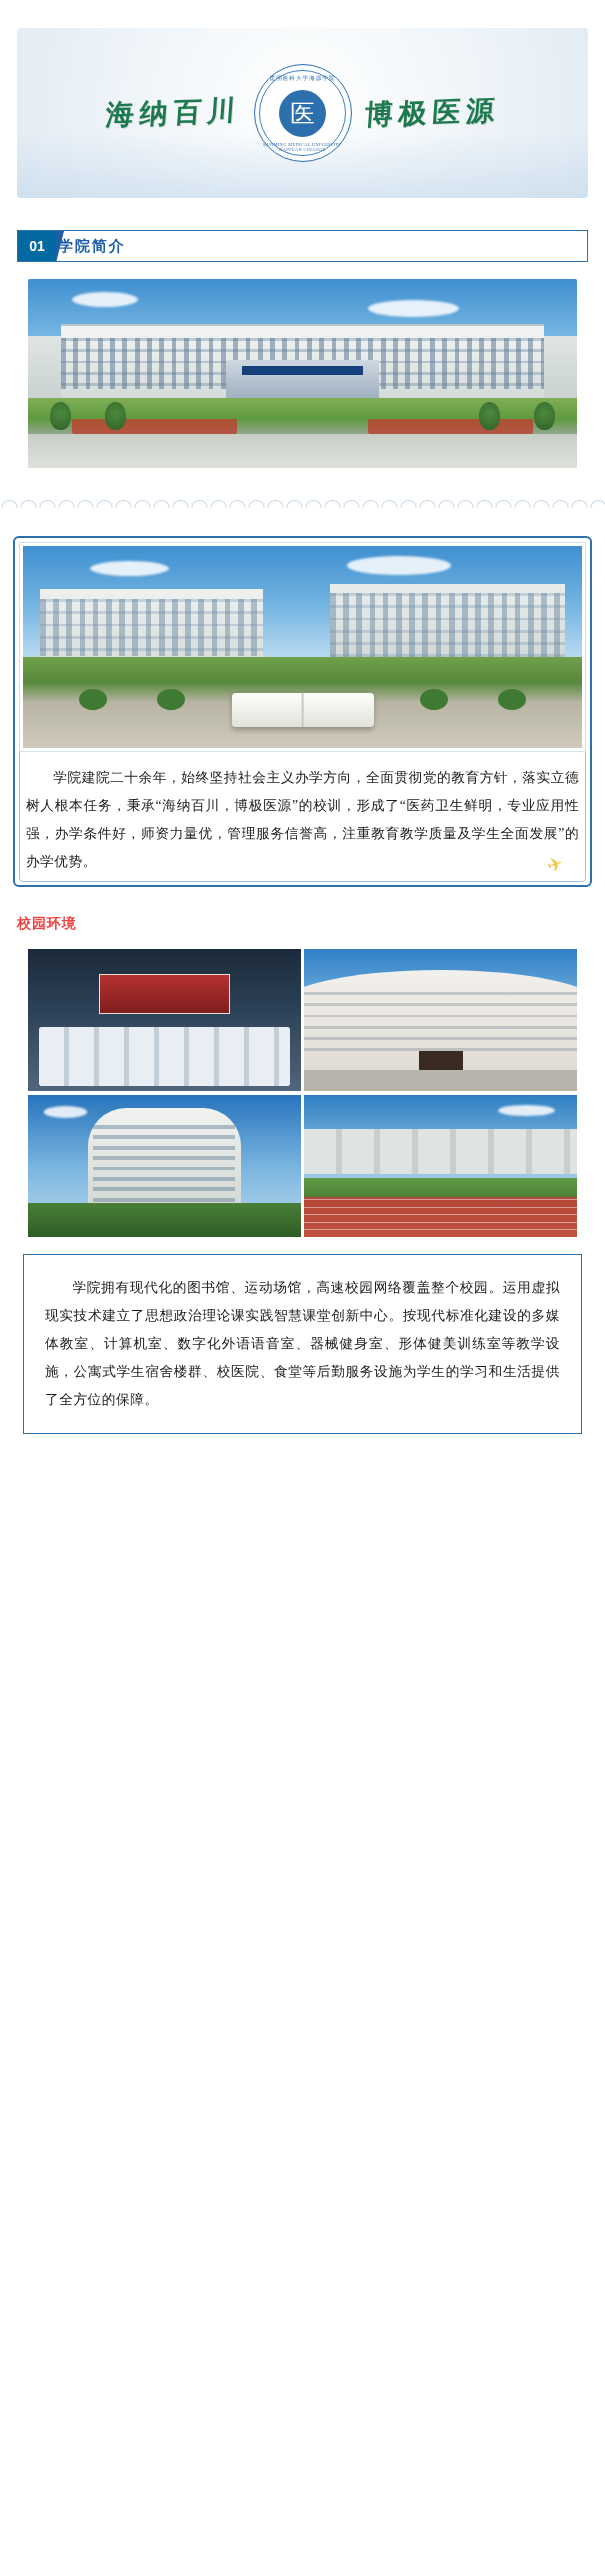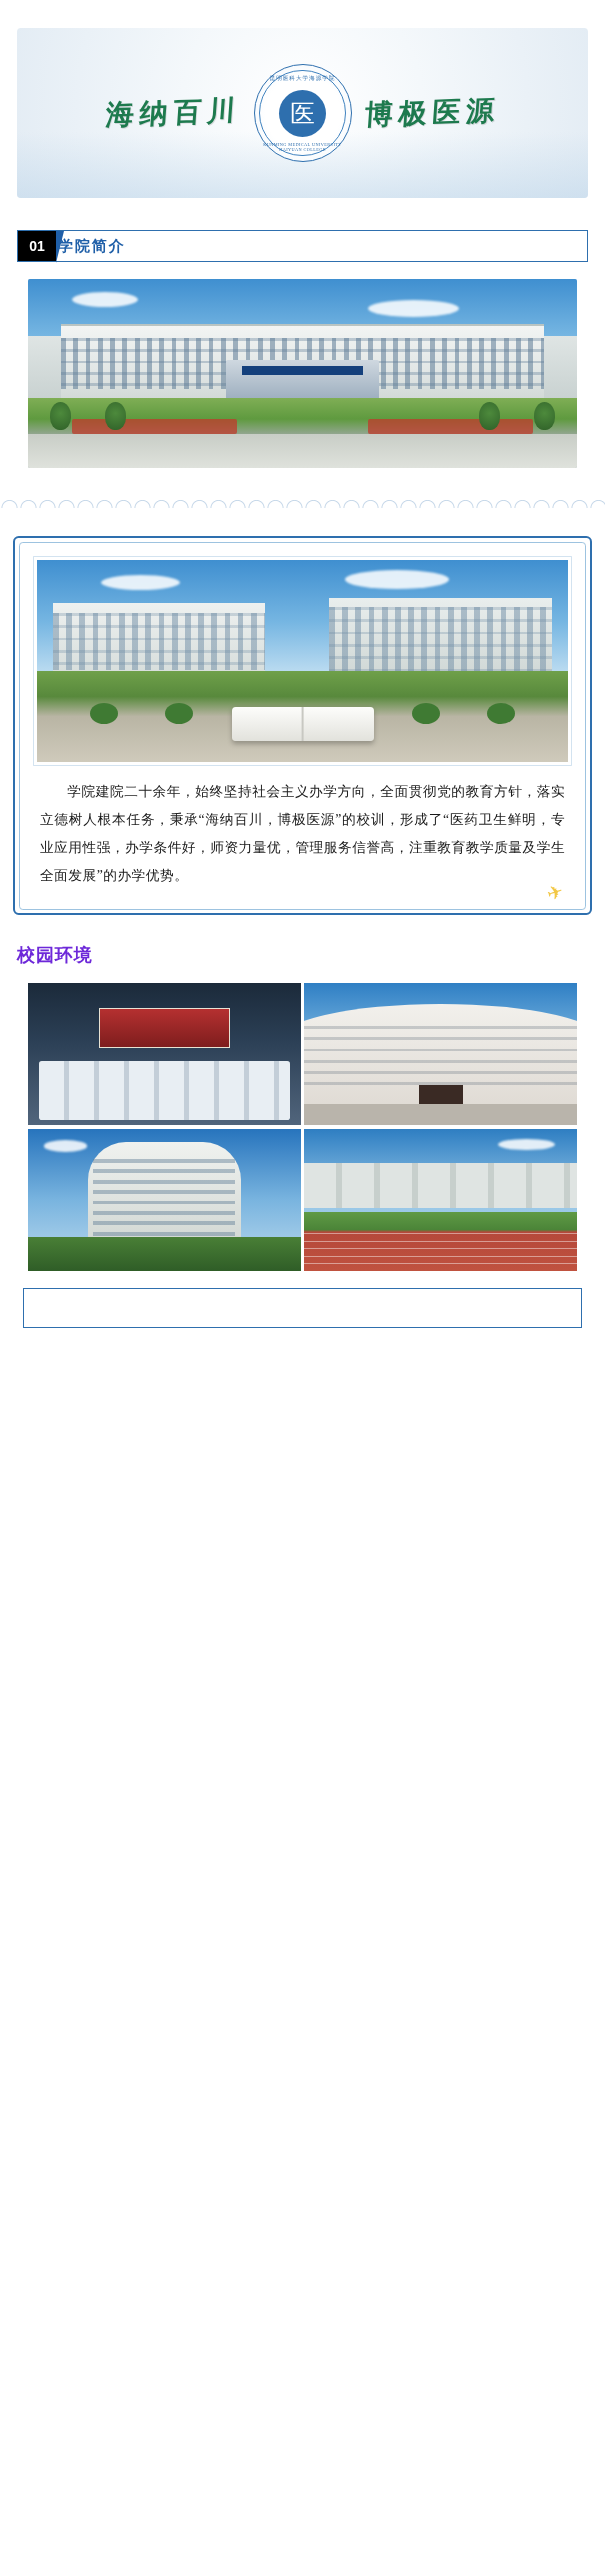--- a/index.html
+++ b/index.html
@@ -95,21 +95,21 @@
     margin: 32px 17px 0 17px;
     height: 32px;
     border: 0.9px solid #2e6fae;
     display: flex;
     align-items: center;
     position: relative;
     background: #ffffff;
   }
   .sec-num {
     width: 38px; height: 100%;
-    background: #000000;
+    background: #0369a1;
     color: #fff;
     font-size: 14px;
     font-weight: bold;
     display: flex; align-items: center; justify-content: center;
     font-family: "Liberation Sans", sans-serif;
   }
   .sec-num::after {
     content: "";
     position: absolute;
     left: 38px; top: 0;
@@ -119,22 +119,22 @@
   .sec-text {
     margin-left: 2px;
     font-size: 15px;
     font-weight: bold;
     color: #1f5fa8;
     letter-spacing: 1.9px;
   }
 
   .sub-title {
     margin: 28px 17px 16px 17px;
-    font-size: 18px;
-    color: #6d28d9;
+    font-size: 14px;
+    color: #ef4444;
     font-weight: bold;
     letter-spacing: 0.9px;
   }
 
   
   .photo {
     position: relative;
     overflow: hidden;
     background: #cfe0ef;
   }
@@ -339,21 +339,21 @@
     border: 1.9px solid #2e6fae;
   }
   .card .corner.tl { left: -0.9px; top: -0.9px; border-right: 0; border-bottom: 0; }
   .card .corner.br { right: -0.9px; bottom: -0.9px; border-left: 0; border-top: 0; }
 
   
   .framed {
     margin: 28px 13.2px 0 13.2px;
     border: 2.8px solid #2e6fae;
     border-radius: 5.7px;
-    padding: 19px;
+    padding: 5px;
     background:
       linear-gradient(#ffffff, #ffffff) padding-box,
       #ffffff;
     position: relative;
   }
   .framed::before {
     content: "";
     position: absolute; inset: 3.8px;
     border: 0.9px solid #9dc3e0;
     border-radius: 3.8px;
@@ -482,17 +482,18 @@
       <div class="cloud" style="right:8%;top:9.5px;width:57px;height:11.3px;"></div>
       <div class="far"></div>
       <div class="track"></div>
       <div class="lanes"></div>
     </div>
   </div>
 
   <div class="card">
     <span class="corner tl"></span>
     <span class="corner br"></span>
+    <p>学院拥有现代化的图书馆、运动场馆，高速校园网络覆盖整个校园。运用虚拟现实技术建立了思想政治理论课实践智慧课堂创新中心。按现代标准化建设的多媒体教室、计算机室、数字化外语语音室、器械健身室、形体健美训练室等教学设施，公寓式学生宿舍楼群、校医院、食堂等后勤服务设施为学生的学习和生活提供了全方位的保障。</p>
   </div>
 
   <div class="bottom-pad"></div>
 </div>
 
 
 </body></html>

